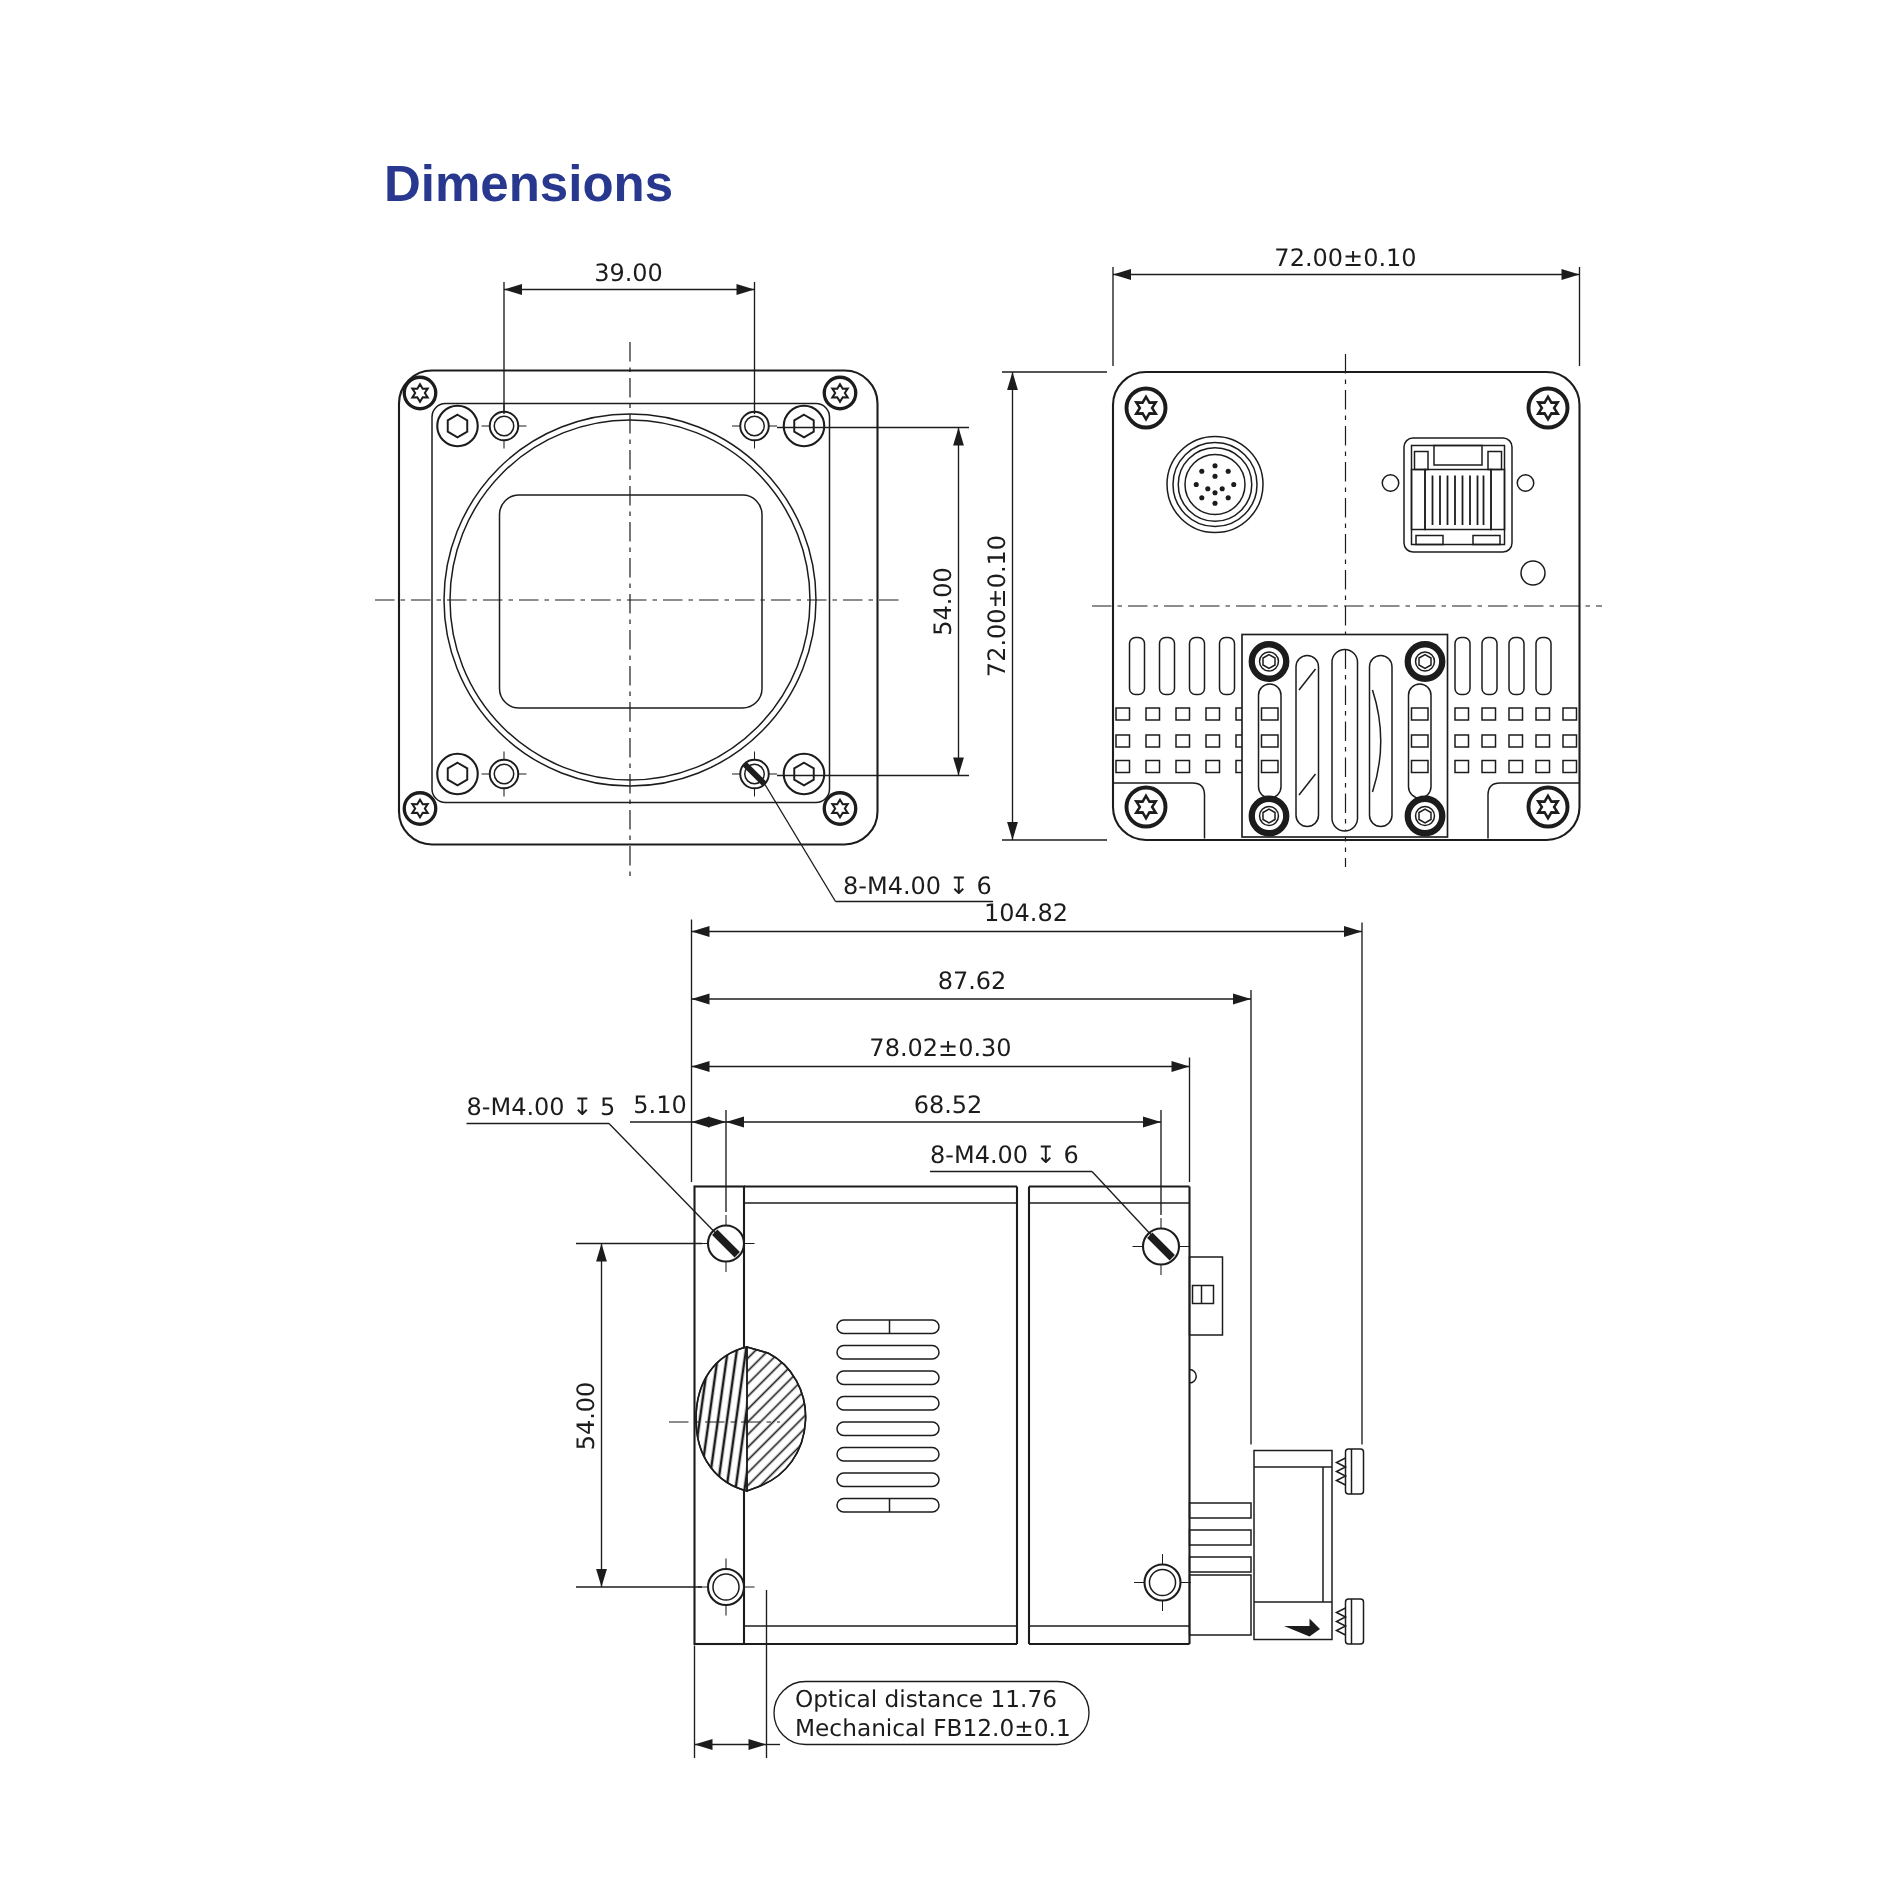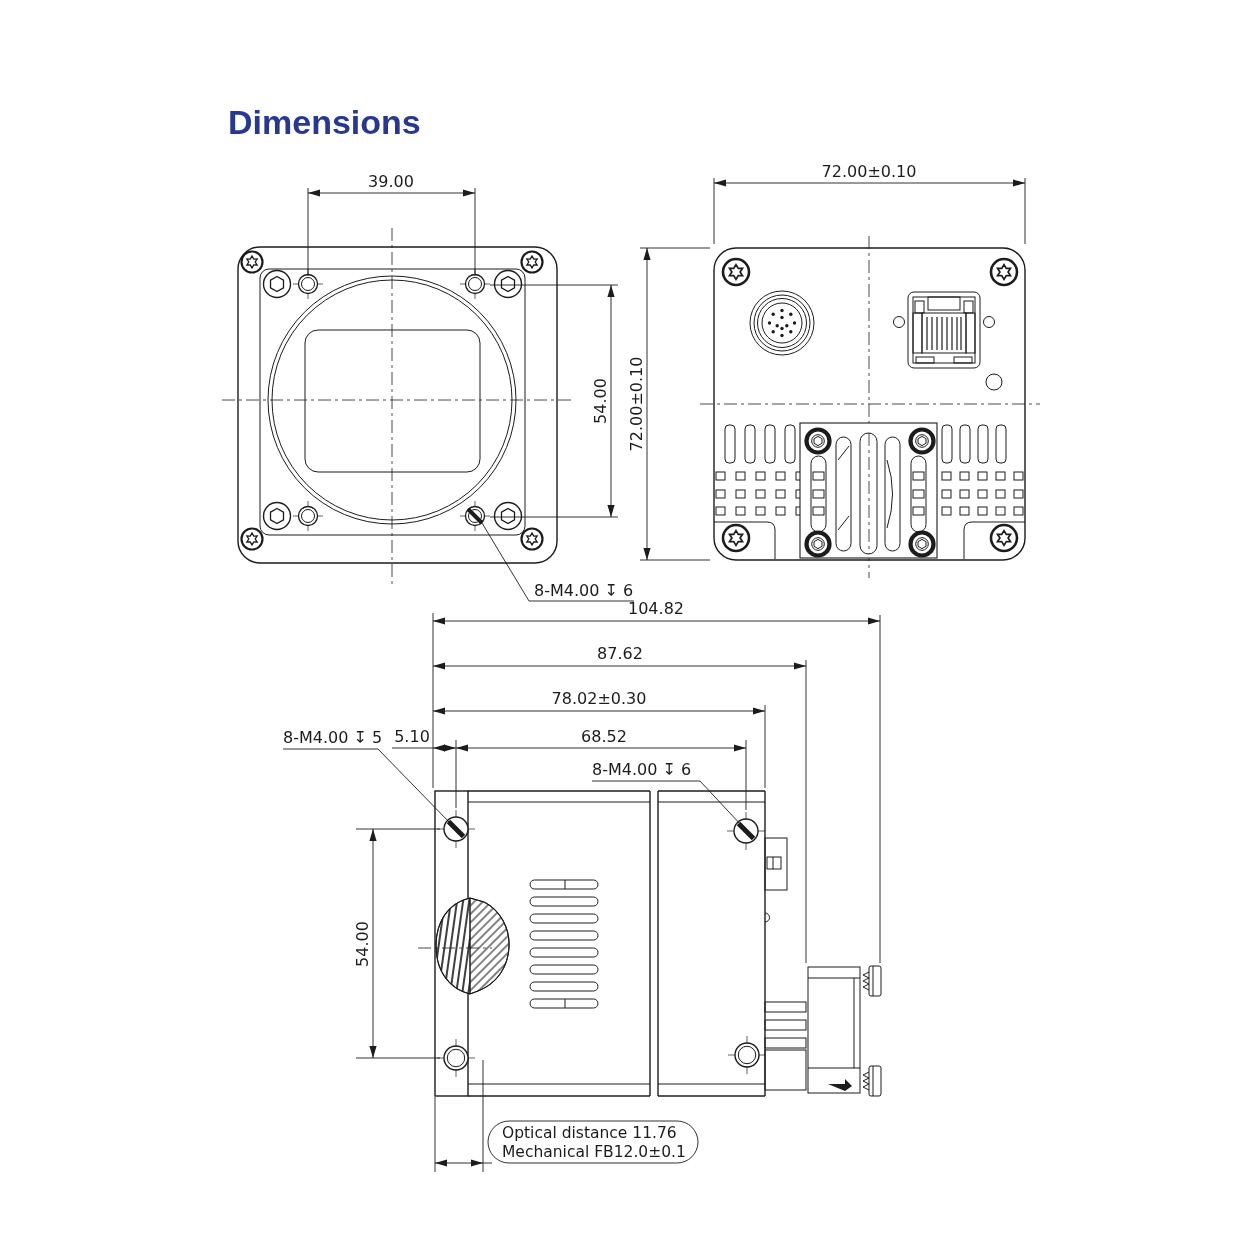--- a/index.html
+++ b/index.html
@@ -1,16 +1,16 @@
 <!DOCTYPE html>
 <html><head>
 <meta charset="utf-8">
 <style>
   html,body{margin:0;padding:0;background:#ffffff;}
-  .page{width:1064px;height:1260px;position:relative;background:#fff;}
+  .page{width:1064px;height:1260px;position:relative;background:#fff;padding-left:28px;}
   svg{display:block}
   .o  {fill:none;stroke:#1c1c1c;stroke-width:1.4;}
   .t  {fill:none;stroke:#1c1c1c;stroke-width:1;}
   .wf {fill:#ffffff;stroke:#1c1c1c;stroke-width:1.1;}
   .d  {fill:none;stroke:#1c1c1c;stroke-width:0.9;}
   .cl {fill:none;stroke:#1c1c1c;stroke-width:0.8;stroke-dasharray:13 4 3 4;}
   text.dim{font-family:"DejaVu Sans",sans-serif;font-size:16px;fill:#1c1c1c;}
   text.note{font-family:"DejaVu Sans",sans-serif;font-size:15.5px;fill:#1c1c1c;}
   text.ttl{font-family:"Liberation Sans","DejaVu Sans",sans-serif;font-size:34px;font-weight:bold;fill:#28388f;}
 </style>

